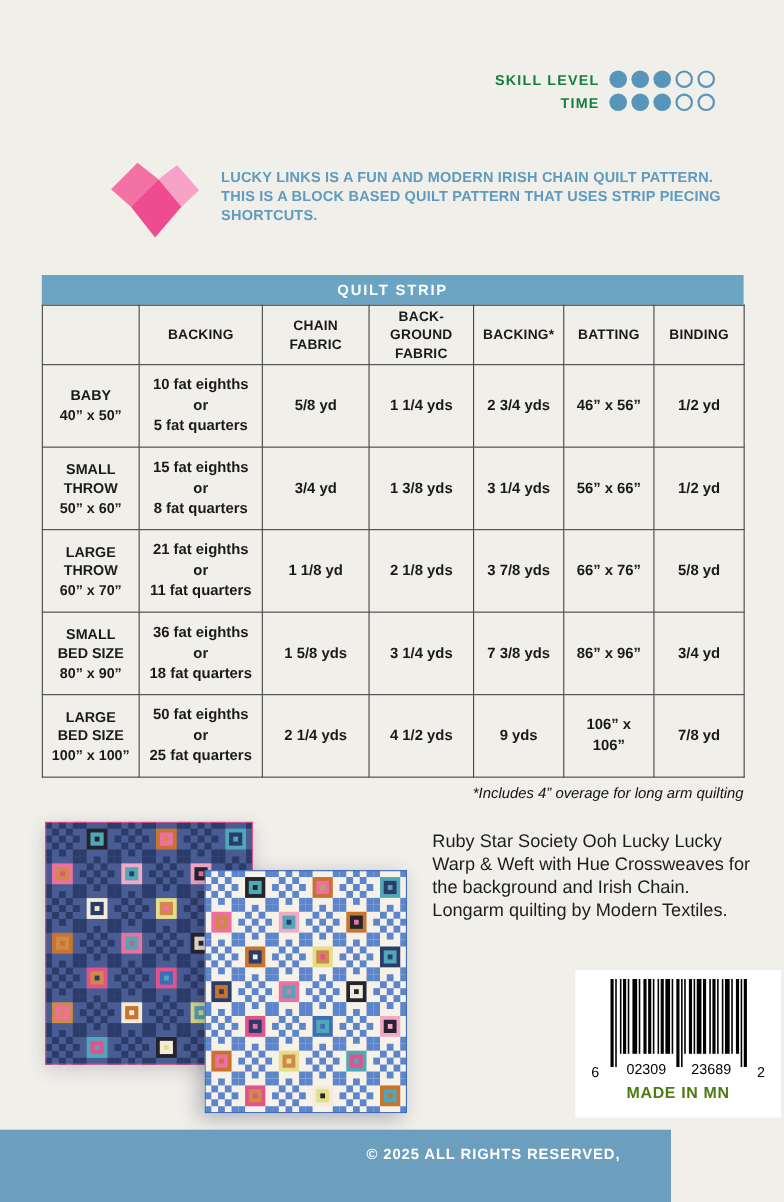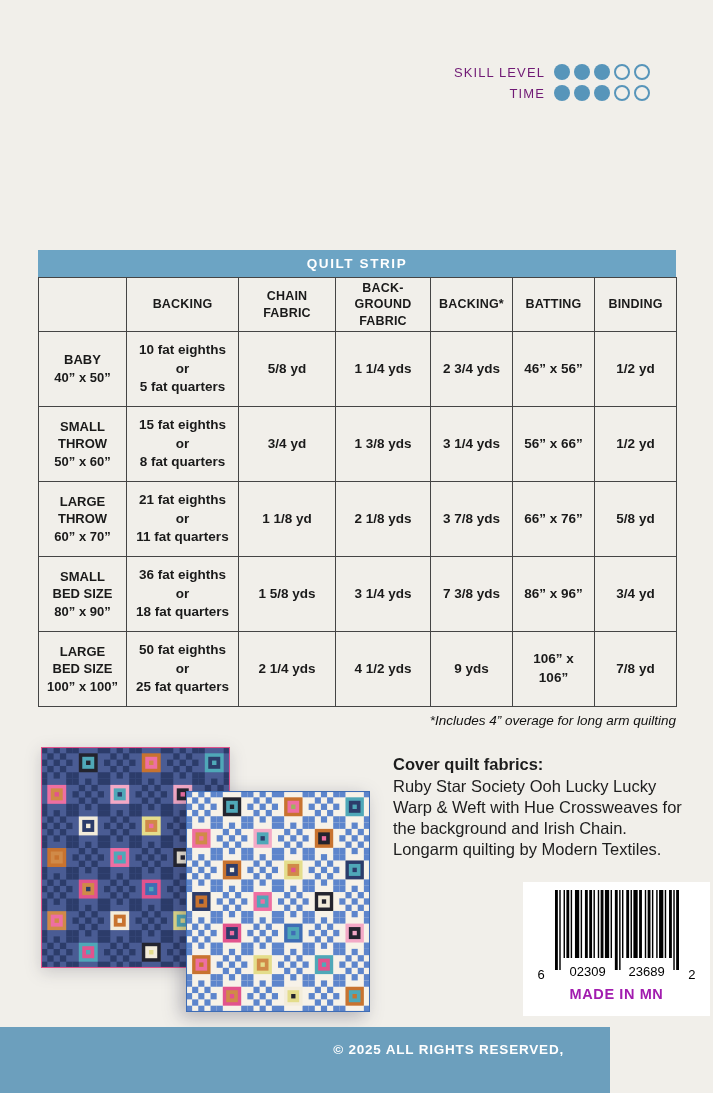--- a/index.html
+++ b/index.html
@@ -3,21 +3,21 @@
 <meta charset="utf-8">
 <style>
   html,body{margin:0;padding:0;background:#e8e6e2;}
   .page{
     position:relative;width:713px;height:1093px;background:#F1EFEA;
     font-family:"Liberation Sans",sans-serif;overflow:hidden;margin:0 auto;
   }
   
   .skill{position:absolute;top:64px;right:63px;display:flex;flex-direction:column;gap:5px;align-items:flex-end;}
   .skill-row{display:flex;align-items:center;gap:9px;}
-  .skill-label{color:#701a75;font-weight:normal;font-size:13px;letter-spacing:1.1px;}
+  .skill-label{color:#15803d;font-weight:bold;font-size:13px;letter-spacing:1.1px;}
   .dots{display:flex;gap:4px;}
   .dot{width:16px;height:16px;border-radius:50%;box-sizing:border-box;}
   .dot.filled{background:#5795BA;}
   .dot.empty{border:2.6px solid #5795BA;background:transparent;}
   
   .intro{position:absolute;left:97px;top:146px;display:flex;gap:19px;}
   .intro-text{width:476px;color:#5F9ABF;font-weight:bold;font-size:13.2px;line-height:1.33;letter-spacing:.2px;margin-top:6px;}
   
   .table-wrap{position:absolute;left:38px;top:250px;width:638px;}
   .table-title{background:#6CA4C4;color:#fff;font-weight:bold;font-size:13.5px;letter-spacing:1.6px;height:27px;line-height:27px;text-align:center;}
@@ -37,21 +37,21 @@
   .cover-heading{font-size:16.5px;font-weight:bold;margin:0 0 2px 0;}
   .cover-body{font-size:16.5px;line-height:1.27;margin:0;}
   
   .barcode-box{position:absolute;left:523px;top:882px;width:187px;height:134px;background:#ffffff;display:flex;flex-direction:column;align-items:center;z-index:3;}
   .bars-wrap{position:relative;width:160px;height:97px;margin-top:6px;}
   .bc-digit{position:absolute;font-size:13px;color:#000;bottom:6px;}
   .bc-d0{left:1px;bottom:3px;}
   .bc-d1{left:33px;}
   .bc-d2{left:92px;}
   .bc-d3{right:1px;bottom:3px;}
-  .madein{font-weight:bold;font-size:14.5px;letter-spacing:.6px;color:#a21caf;margin-top:1px;}
+  .madein{font-weight:bold;font-size:14.5px;letter-spacing:.6px;color:#4d7c0f;margin-top:1px;}
   
   .footer{position:absolute;left:0;bottom:0;width:610px;height:66px;background:#6C9FBD;color:#fff;
     text-align:right;padding:13px 46px 0 0;box-sizing:border-box;font-weight:bold;font-size:13.5px;letter-spacing:.8px;line-height:1.55;z-index:4;}
 </style>
 </head>
 <body>
 
 <div class="page">
 
   <div class="skill">
@@ -70,20 +70,28 @@
       <span class="dots" id="time-dots">
           <span class="dot filled"></span>
           <span class="dot filled"></span>
           <span class="dot filled"></span>
           <span class="dot empty"></span>
           <span class="dot empty"></span>
         </span>
     </div>
   </div>
 
+  <div class="intro">
+    <svg width="85" height="71" viewBox="0 0 85 71" aria-hidden="true">
+      <polygon points="4,26 28,2 47,17 22,42" fill="#F272A3"></polygon>
+      <polygon points="47,17 64,4 84,27 68,42" fill="#F7A3C6"></polygon>
+      <polygon points="47,17 68,42 44,70 22,42" fill="#EE4B90"></polygon>
+    </svg>
+    <div class="intro-text">LUCKY LINKS IS A FUN AND MODERN IRISH CHAIN QUILT PATTERN.  THIS IS A BLOCK BASED QUILT PATTERN THAT USES STRIP PIECING SHORTCUTS.</div>
+  </div>
 
   <div class="table-wrap">
     <div class="table-title">QUILT STRIP</div>
     <table>
       <colgroup>
         <col style="width:88px">
           <col style="width:112px">
           <col style="width:97px">
         <col style="width:95px">
           <col style="width:82px">
@@ -1022,21 +1030,20 @@
         <rect x="150" y="204" width="6" height="6" fill="#5D85CC"></rect>
         <rect x="174" y="204" width="6" height="6" fill="#5D85CC"></rect>
         <rect x="156" y="186" width="18" height="18" fill="#C8732F"></rect>
         <rect x="159.3" y="189.3" width="11.399999999999999" height="11.399999999999999" fill="#4FA8B8"></rect>
         <rect x="162.9" y="192.9" width="4.199999999999999" height="4.199999999999999" fill="#C8732F"></rect>
         <rect x="0.5" y="0.5" width="179" height="209" fill="none" stroke="#3F6DB5" stroke-width="1"></rect>
       </svg>
   </div>
 
   <div class="cover">
-    <p class="cover-heading">Cover quilt fabrics:</p>
     <p class="cover-body">Ruby Star Society Ooh Lucky Lucky Warp &amp; Weft with Hue Crossweaves for the background and Irish Chain. Longarm quilting by Modern Textiles.</p>
   </div>
 
   <div class="barcode-box">
     <div class="bars-wrap">
       <svg id="barcode-svg" width="160" height="97" viewBox="0 0 160 97">
           <rect x="18.00" y="2" width="2.85" height="80" fill="#000"></rect>
           <rect x="22.28" y="2" width="1.43" height="80" fill="#000"></rect>
           <rect x="26.55" y="2" width="1.43" height="68" fill="#000"></rect>
           <rect x="29.40" y="2" width="2.85" height="68" fill="#000"></rect>

